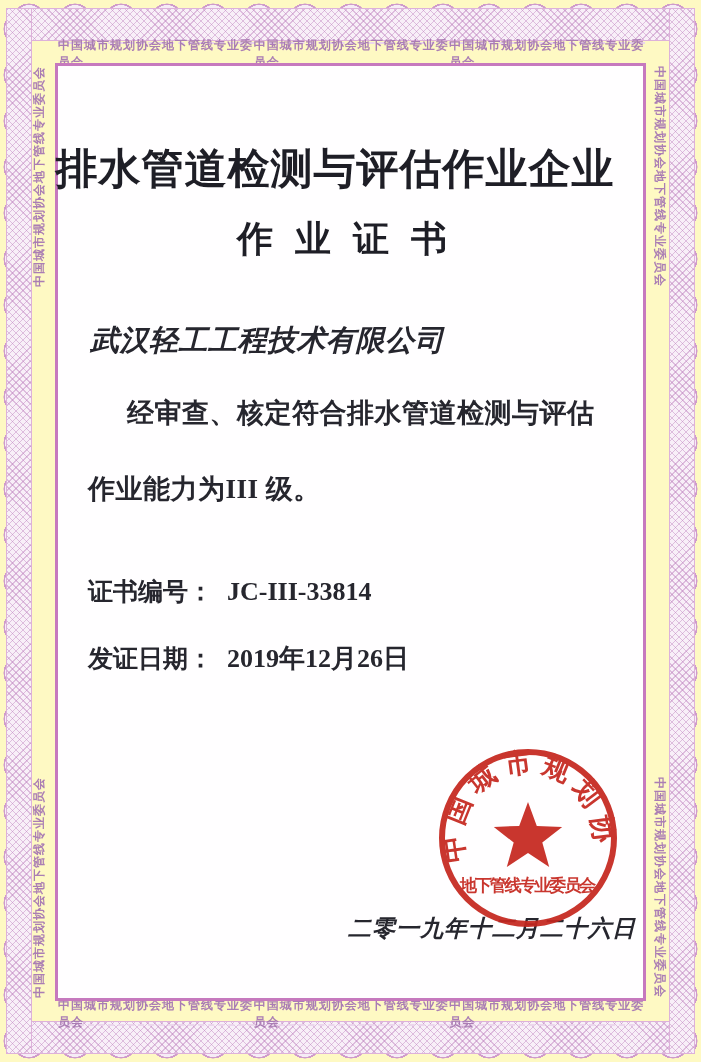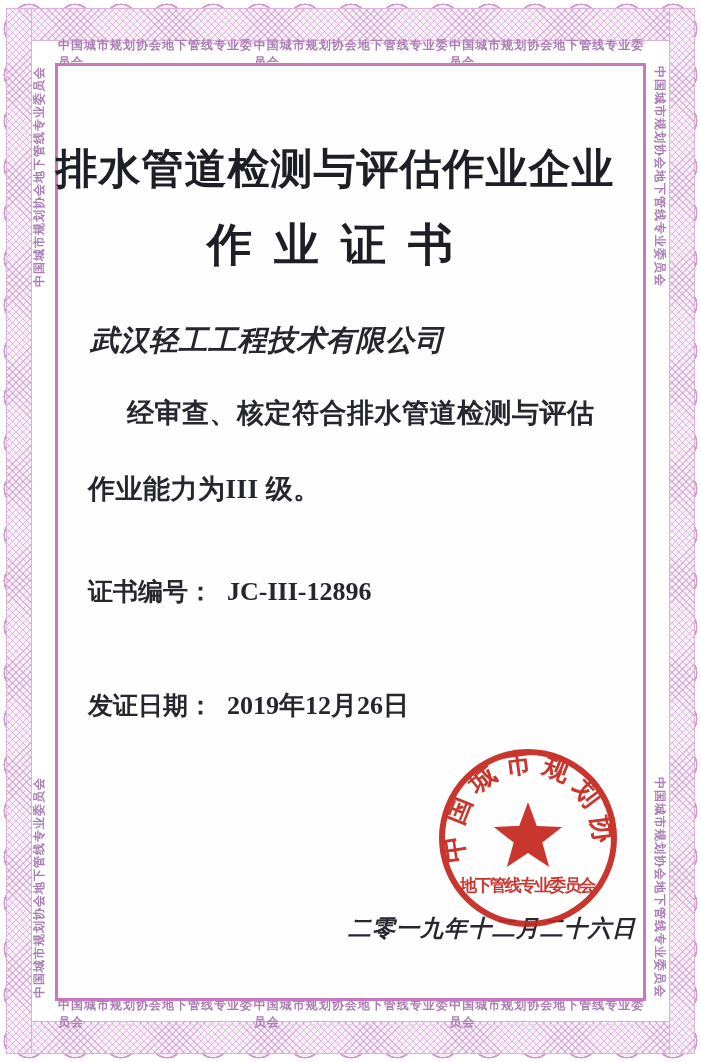--- a/index.html
+++ b/index.html
@@ -1,18 +1,18 @@
 <!DOCTYPE html>
 <html><head>
 <meta charset="utf-8">
 <style>
   html,body { margin:0; padding:0; background:#e8e8e8; }
   .page {
     position:relative; width:701px; height:1062px; margin:0 auto;
-    background:#ffffff; overflow:hidden;
+    background:#fef9c3; overflow:hidden;
     font-family:"Liberation Serif","DejaVu Serif",serif;
     color:#26262e;
   }
   
   .band {
     position:absolute; background-color:#f8eff8;
     background-image:
       repeating-linear-gradient(45deg, rgba(189,127,189,.45) 0 1px, transparent 1px 5px),
       repeating-linear-gradient(135deg, rgba(189,127,189,.45) 0 1px, transparent 1px 5px);
     border:1px solid #ddb1da;
@@ -54,35 +54,35 @@
     position:absolute; left:55px; top:63px; width:585px; height:932px;
     border:3px solid #c679be; background:#fffeff;
   }
 
   
   .content { position:absolute; left:55px; top:63px; width:591px; height:678px; }
   .abs { position:absolute; white-space:nowrap; }
 
   .title1 { left:0; width:560px; top:78px; text-align:center;
             font-size:42px; font-weight:bold; letter-spacing:1px; color:#1e1e26; }
-  .title2 { left:6px; width:560px; top:152px; text-align:center;
-            font-size:45px; font-weight:bold; letter-spacing:22px; color:#1e1e26; }
+  .title2 { left:18px; width:560px; top:152px; text-align:center;
+            font-size:36px; font-weight:bold; letter-spacing:22px; color:#1e1e26; }
 
   .company { left:35px; top:258px; font-size:29px; font-weight:bold;
              font-style:italic; letter-spacing:0.5px; }
 
   .para-line { font-size:27px; font-weight:bold; letter-spacing:0.5px; }
   .para1 { left:72px;  top:332px; }
   .para2 { left:33px;  top:376px;margin-top:32px; }
   .para3 { left:88px;  top:420px; }
 
   .field { font-size:25px; font-weight:bold; }
   .field .value { margin-left:14px; font-size:26px; }
   .field-no   { left:33px; top:512px; }
-  .field-issue{ left:33px; top:578px;margin-top:47px; }
+  .field-issue{ left:33px; top:578px; }
   .field-valid{ left:33px; top:642px; }
 
   .issuer { left:293px; top:782px; font-size:29px; font-weight:bold; }
   .issuer .seal-note { margin-left:16px; letter-spacing:6px; }
 
   .final-date { left:293px; top:850px; font-size:23px; font-weight:bold; letter-spacing:1px;font-style:italic; }
 
   
   .seal { position:absolute; left:378px; top:680px; width:190px; height:190px;
           opacity:0.93; pointer-events:none; }
@@ -127,21 +127,21 @@
 
     <div class="abs title1">排水管道检测与评估作业企业</div>
     <div class="abs title2">作业证书</div>
 
     <div class="abs company">武汉轻工工程技术有限公司</div>
 
     <div class="abs para-line para1">经审查、核定符合排水管道检测与评估</div>
     <div class="abs para-line para2">作业能力为III 级。</div>
 
     <div class="abs field field-no">
-      <span>证书编号：</span><span class="value">JC-III-12896</span>
+      <span>证书编号：</span><span class="value">JC-III-33814</span>
     </div>
     <div class="abs field field-issue">
       <span>发证日期：</span><span class="value">2019年12月26日</span>
     </div>
 
 
     <div class="abs final-date">二零一九年十二月二十六日</div>
 
     <div class="seal">
       <svg width="190" height="190" viewBox="0 0 190 190">

